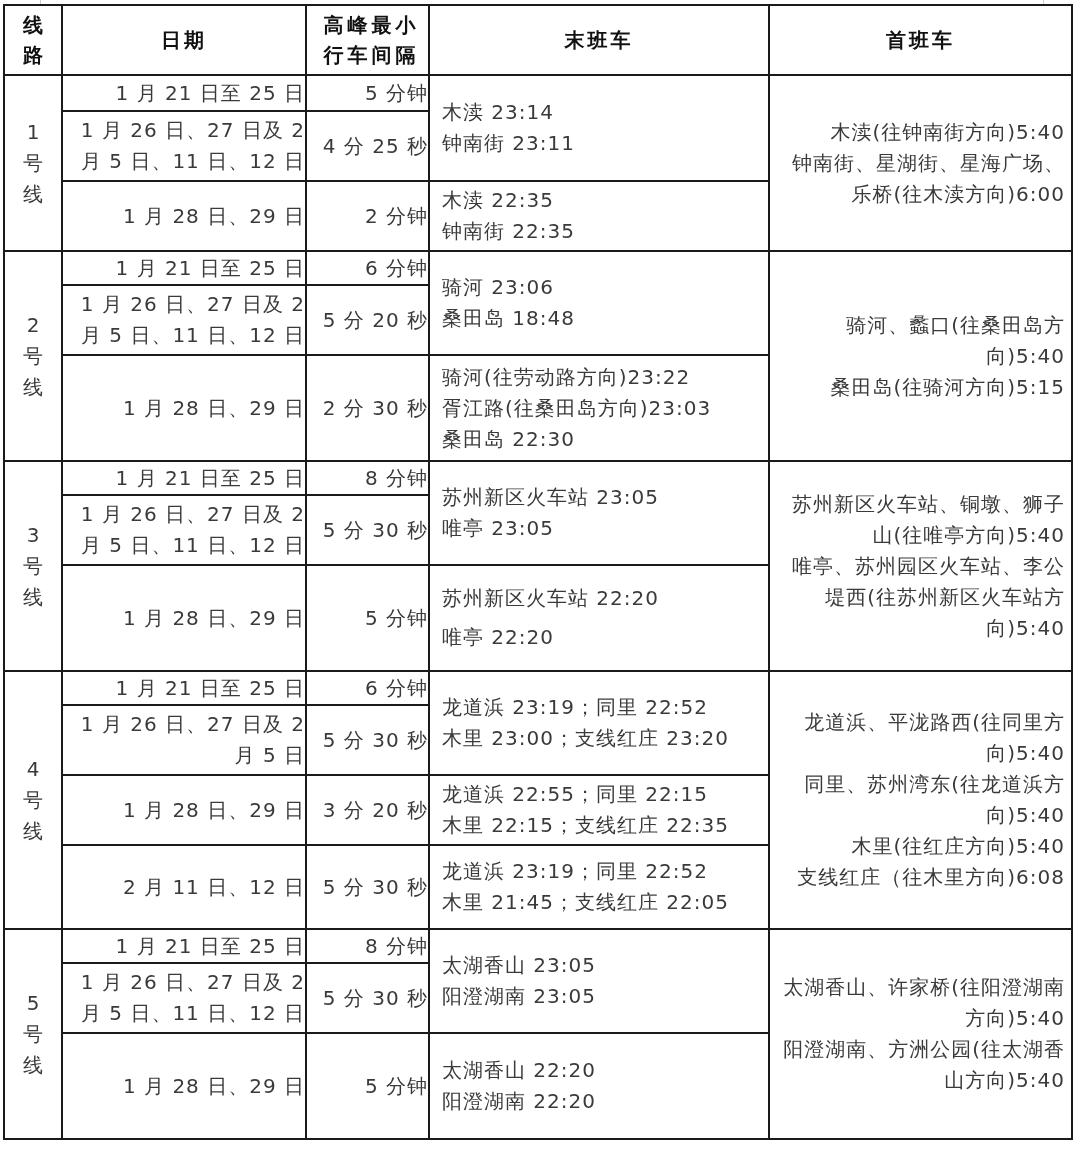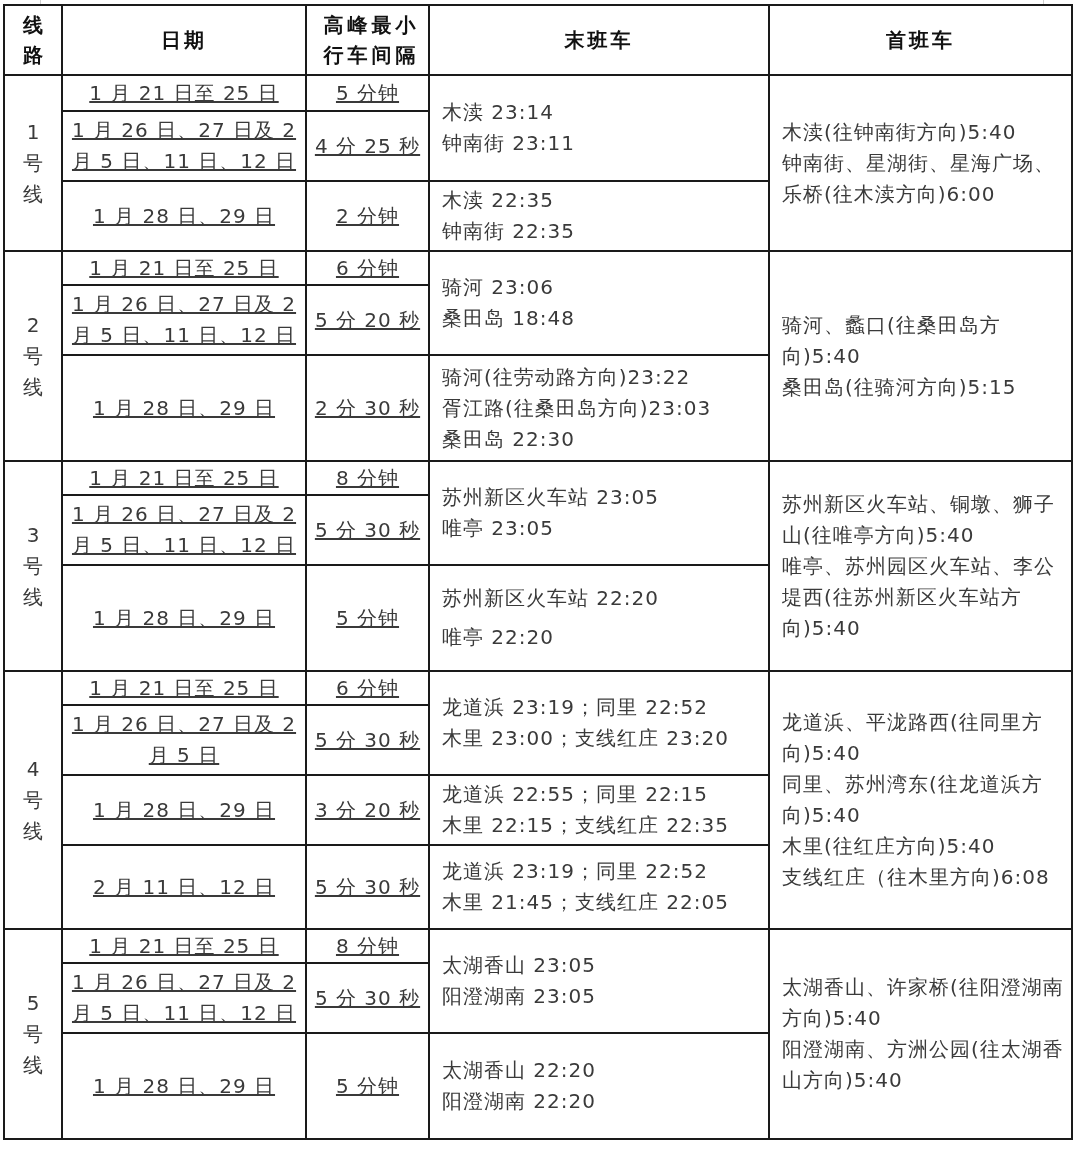--- a/index.html
+++ b/index.html
@@ -5,23 +5,23 @@
   html, body { margin:0; padding:0; background:#ffffff; }
   body { width:1080px; height:1162px; position:relative; overflow:hidden;
          font-family:"DejaVu Sans","Liberation Sans",sans-serif; color:#3a3a3a; }
   .corner-l { position:absolute; left:40px; top:0; width:1px; height:6px; background:#cfcfcf; }
   .corner-r { position:absolute; right:36px; top:0; width:1px; height:6px; background:#cfcfcf; }
   table.sched { position:absolute; left:3px; top:4px; border-collapse:collapse; table-layout:fixed; width:1068px; }
   table.sched td, table.sched th { border:2px solid #1a1a1a; padding:0; font-size:20px; line-height:31px; }
   th { font-weight:bold; color:#111; text-align:center; font-size:20px; letter-spacing:3px; }
   .line-cell { text-align:center; letter-spacing:0; line-height:32px; }
   .line-cell span { display:block; }
-  .date-cell, .int-cell { text-align:center; letter-spacing:1px;text-decoration:underline; }
+  .date-cell, .int-cell { text-align:right; letter-spacing:1px; }
   .last-cell { text-align:left; padding-left:12px !important; letter-spacing:1px; }
-  .first-cell { text-align:left; padding-left:12px !important; padding-right:6px !important; letter-spacing:1px; }
+  .first-cell { text-align:right; padding-left:12px !important; padding-right:6px !important; letter-spacing:1px; }
   .ln { display:block; white-space:nowrap; }
   .wrap { display:block; }
 </style>
 </head>
 <body>
 
 <div class="corner-l"></div>
 <div class="corner-r"></div>
 
 <table class="sched">

